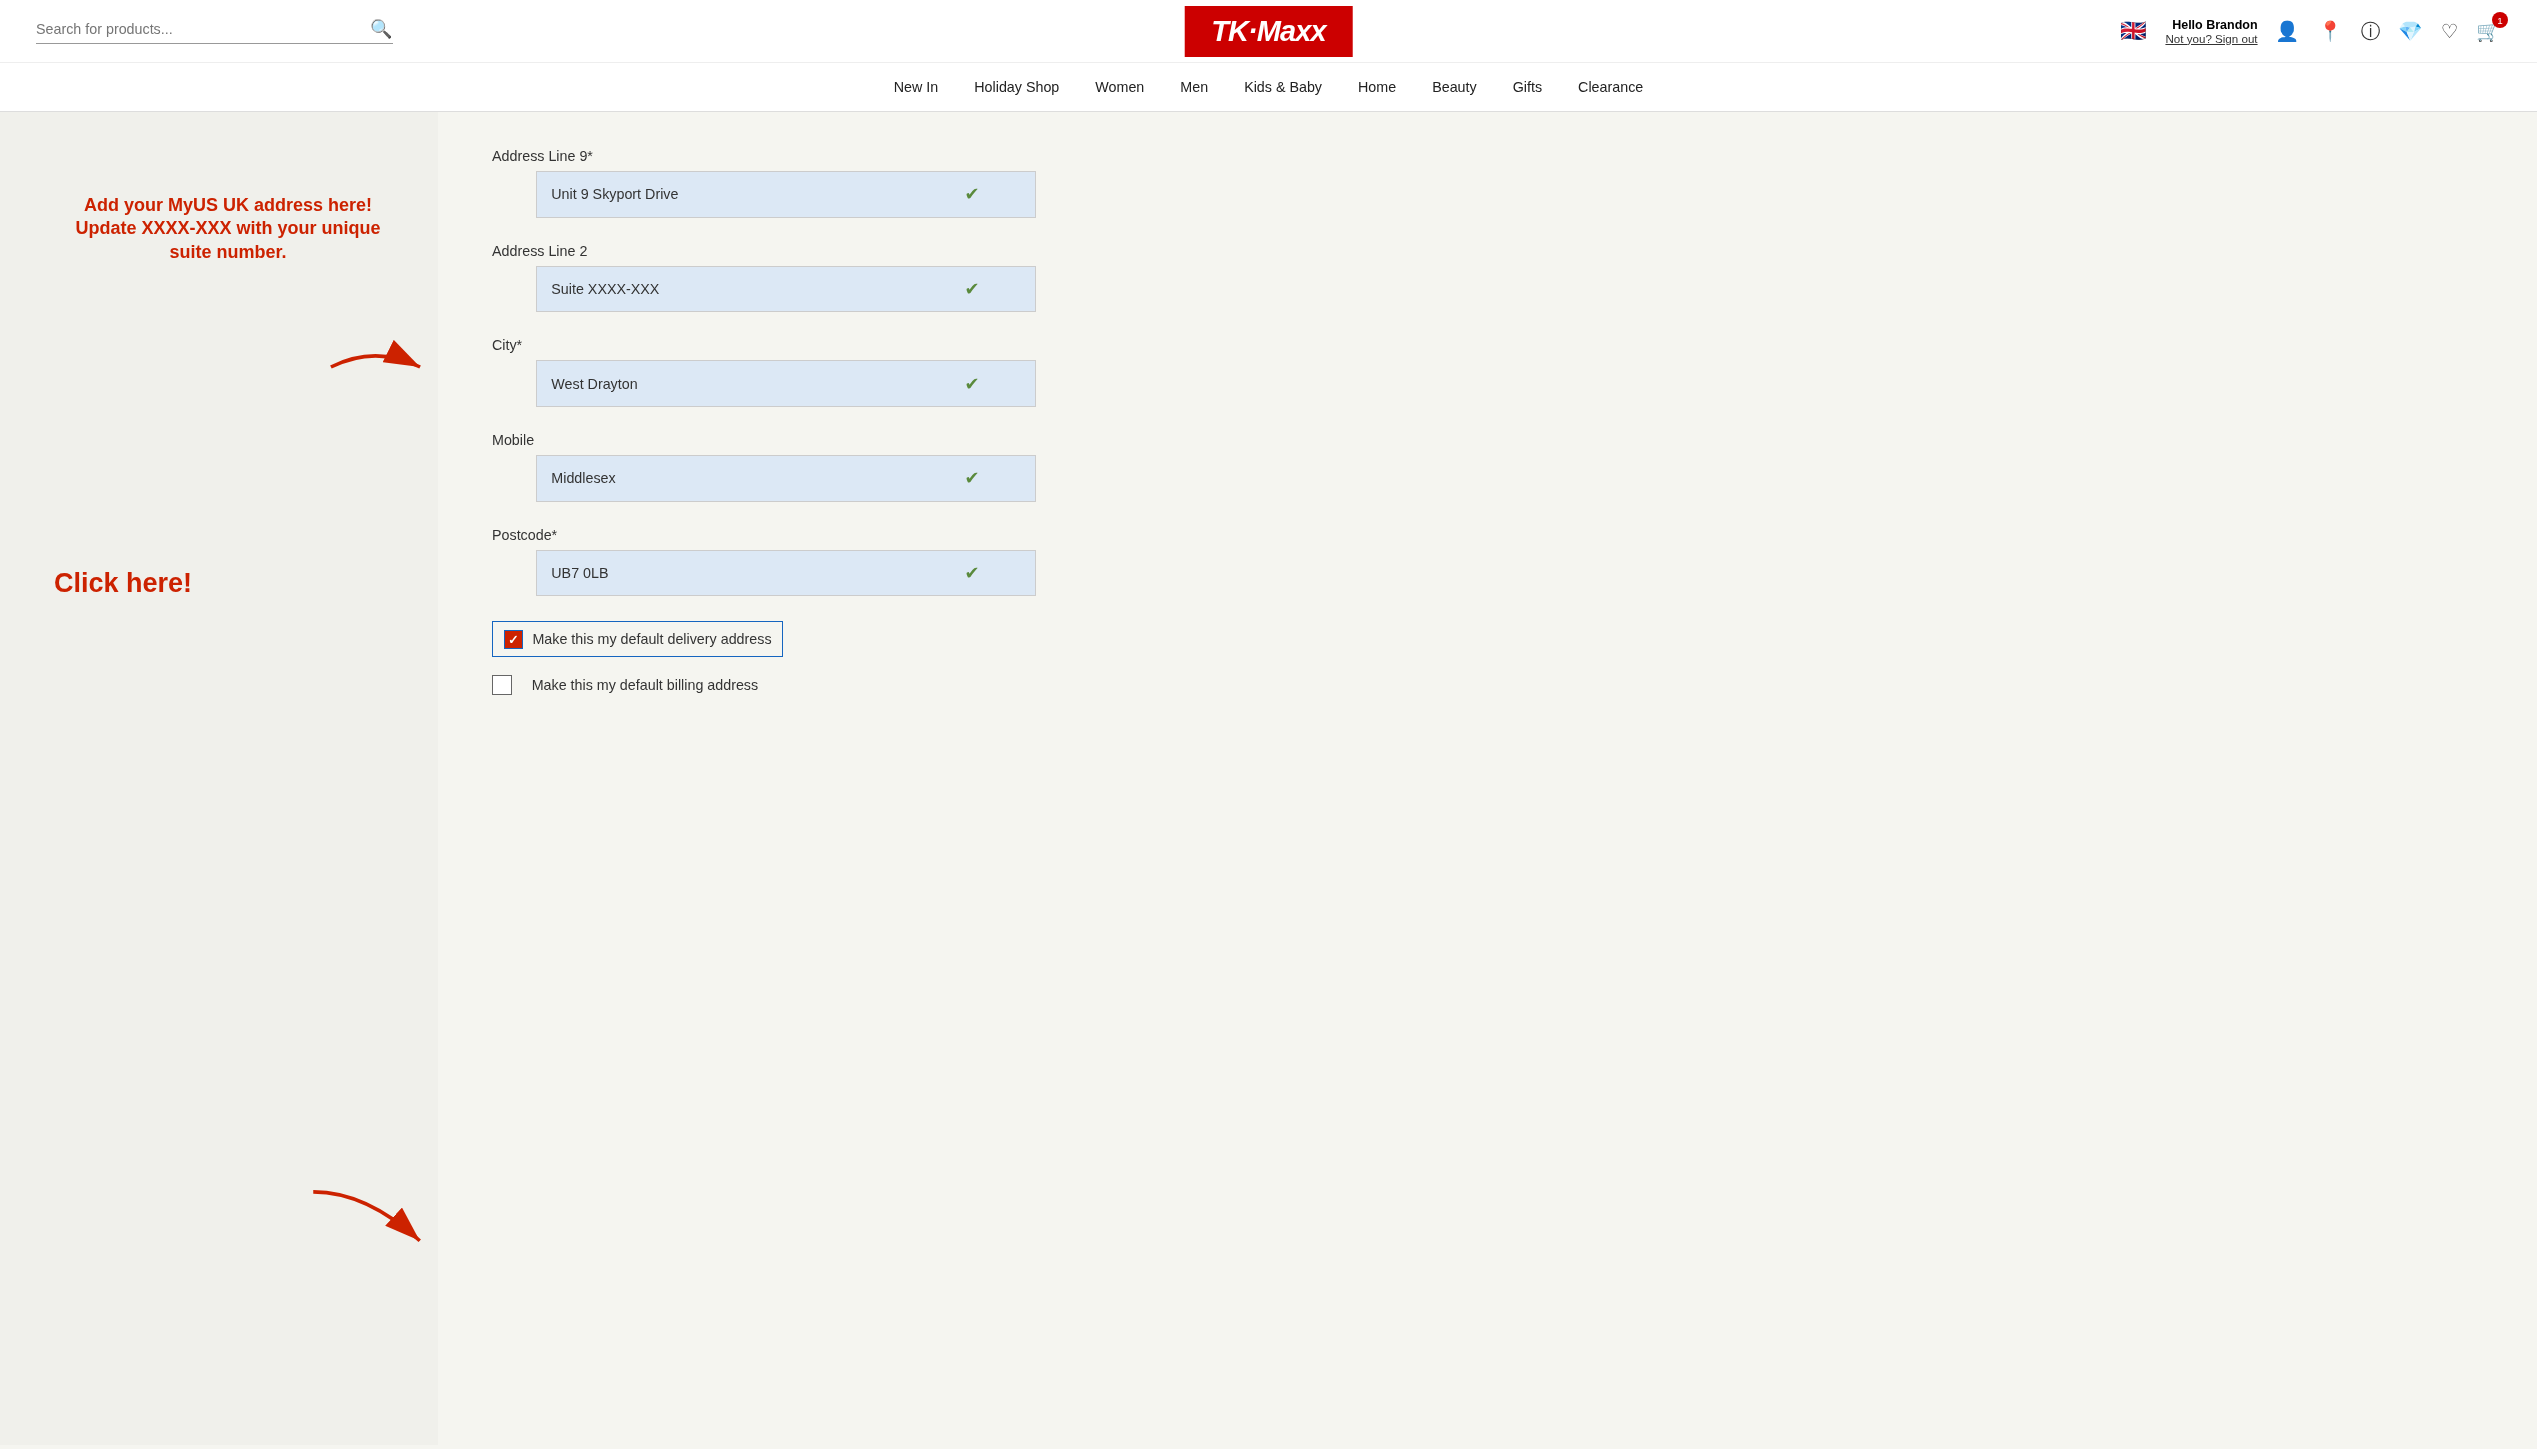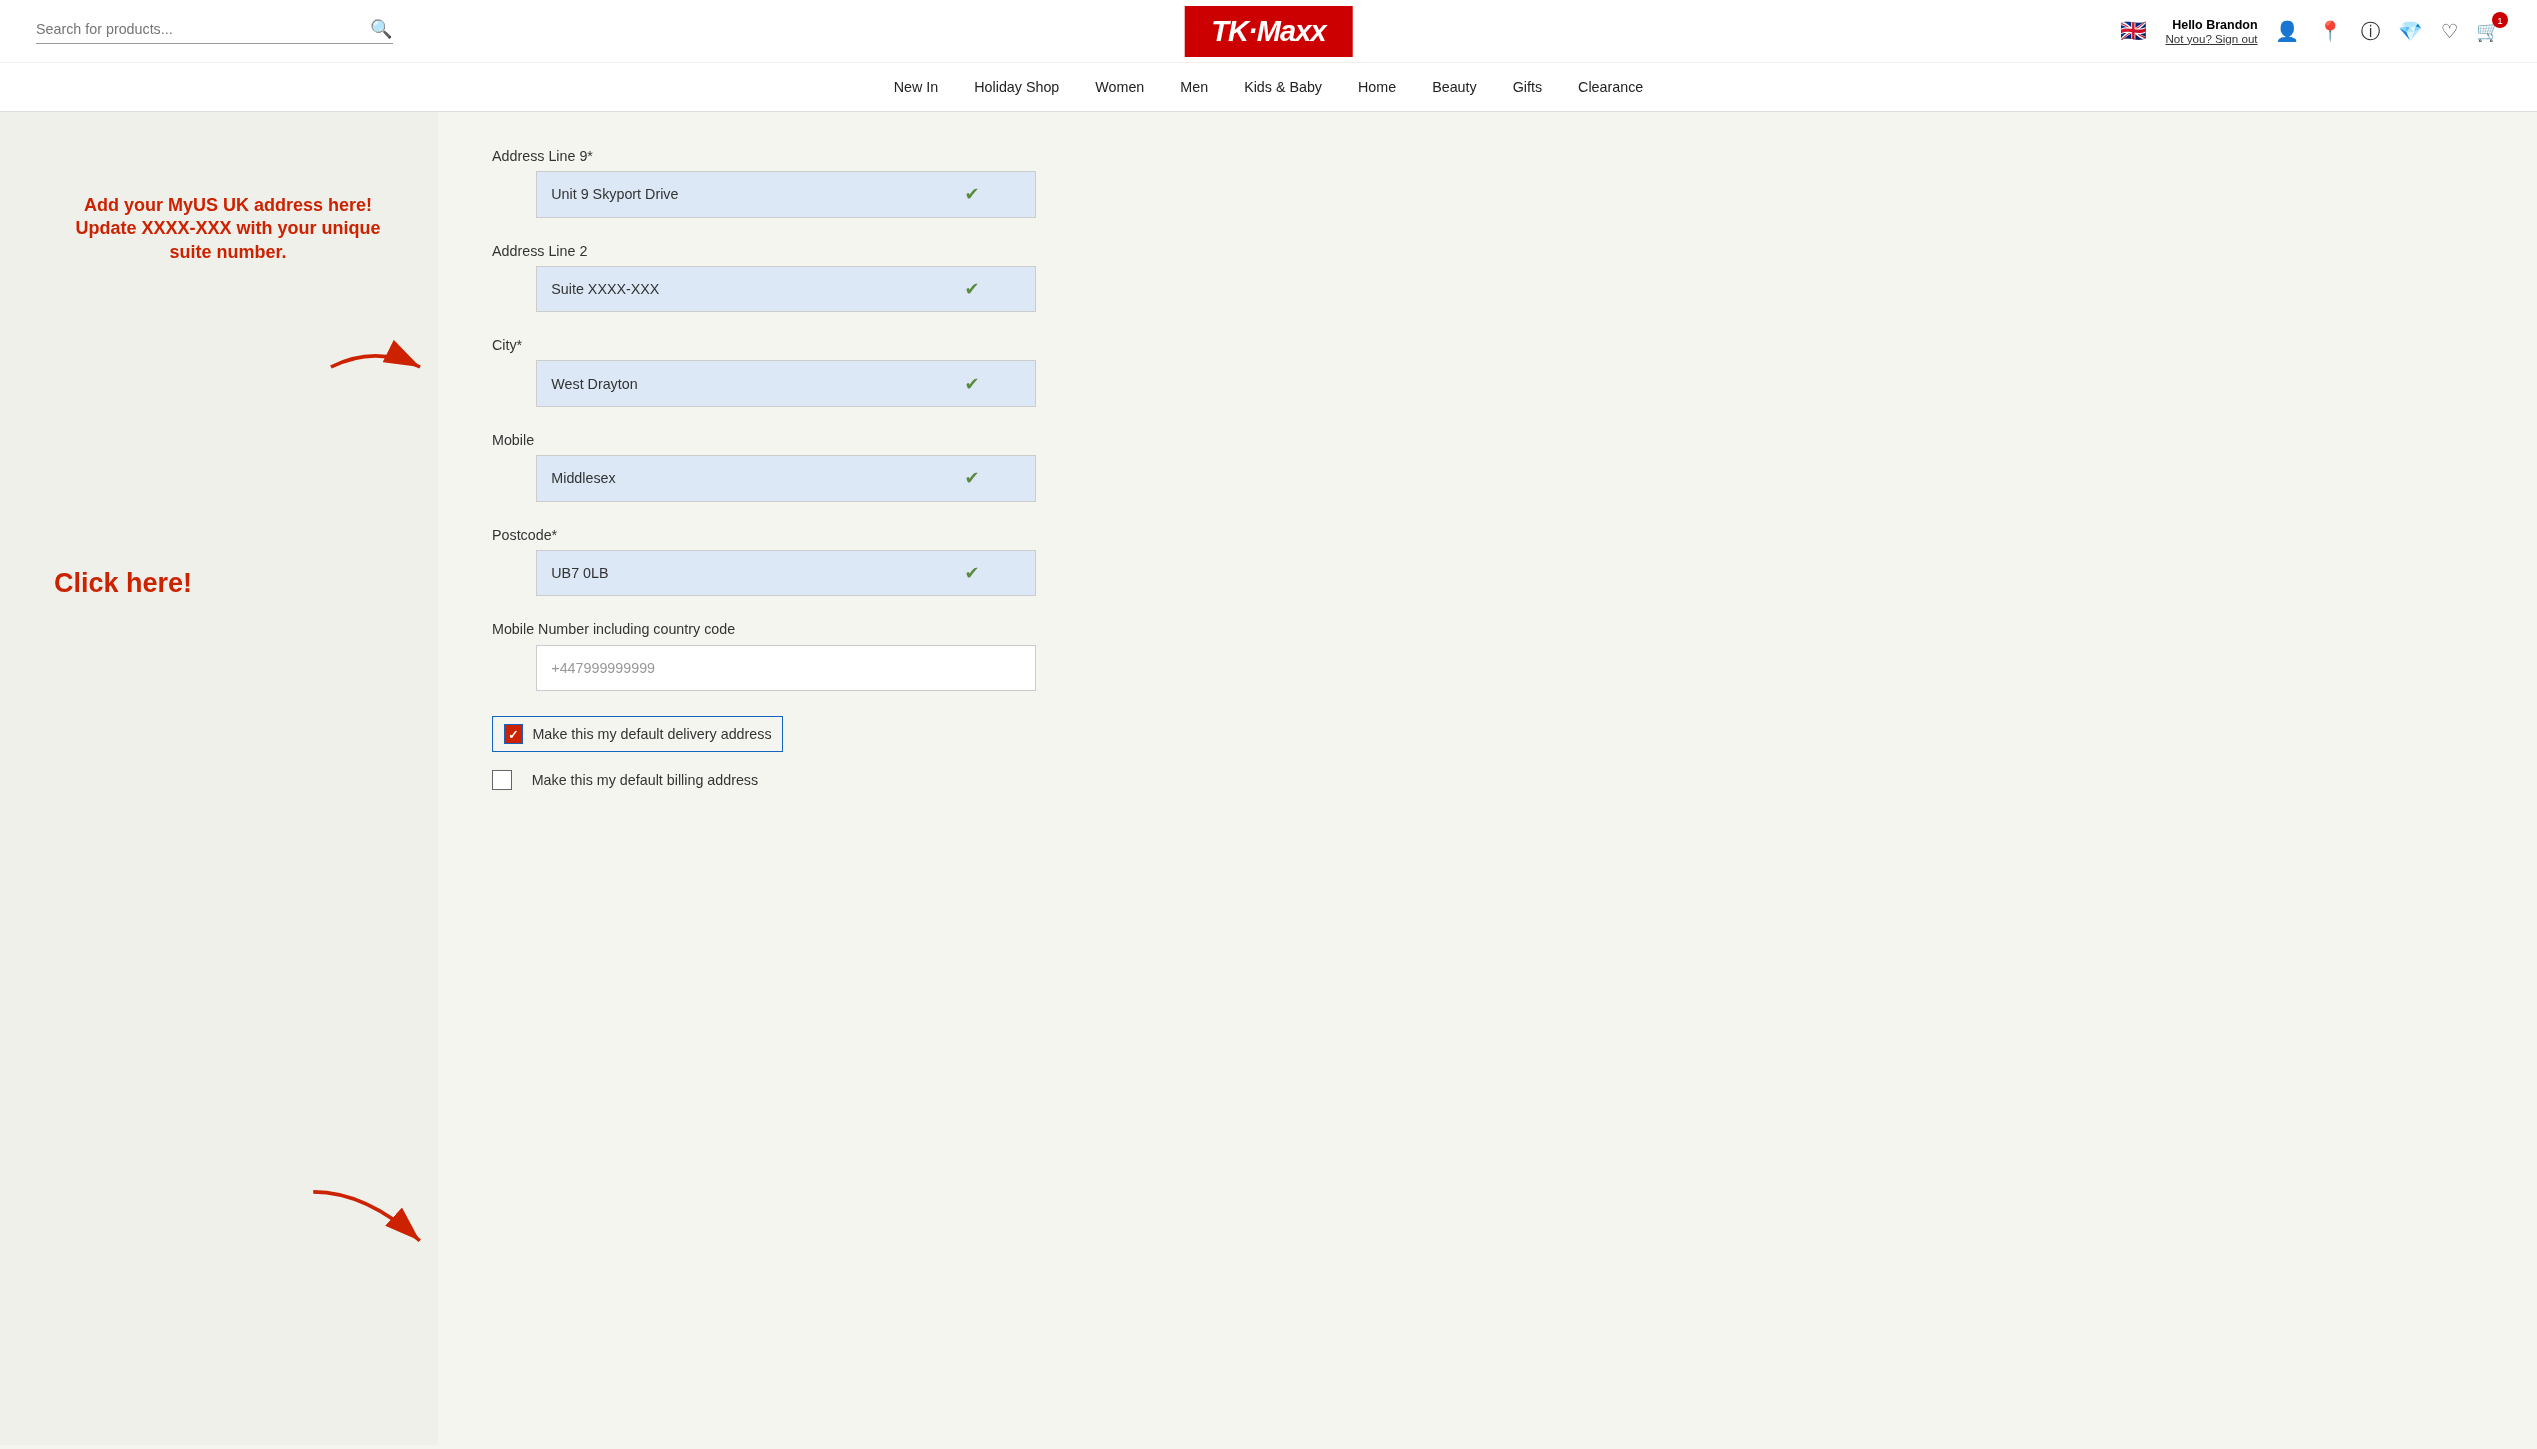--- a/index.html
+++ b/index.html
@@ -356,26 +356,20 @@
     
     <div class="field-group">
       <label class="field-label">Postcode*</label>
       <div class="input-wrapper">
         <input class="field-input" type="text" value="UB7 0LB" style="">
         <span class="check-icon">✔</span>
       </div>
     </div>
 
     
-    <div class="field-group">
-      <label class="field-label">Mobile Number including country code</label>
-      <div class="input-wrapper">
-        <input class="field-input phone-input" type="text" placeholder="+447999999999" style="">
-      </div>
-    </div>
 
     
     <div class="checkbox-delivery-row">
       <div class="checkbox-default">
         <span style="color:white; font-size:12.5px; font-weight:bold;">✓</span>
       </div>
       <label class="checkbox-label">Make this my default delivery address</label>
     </div>
 
     

